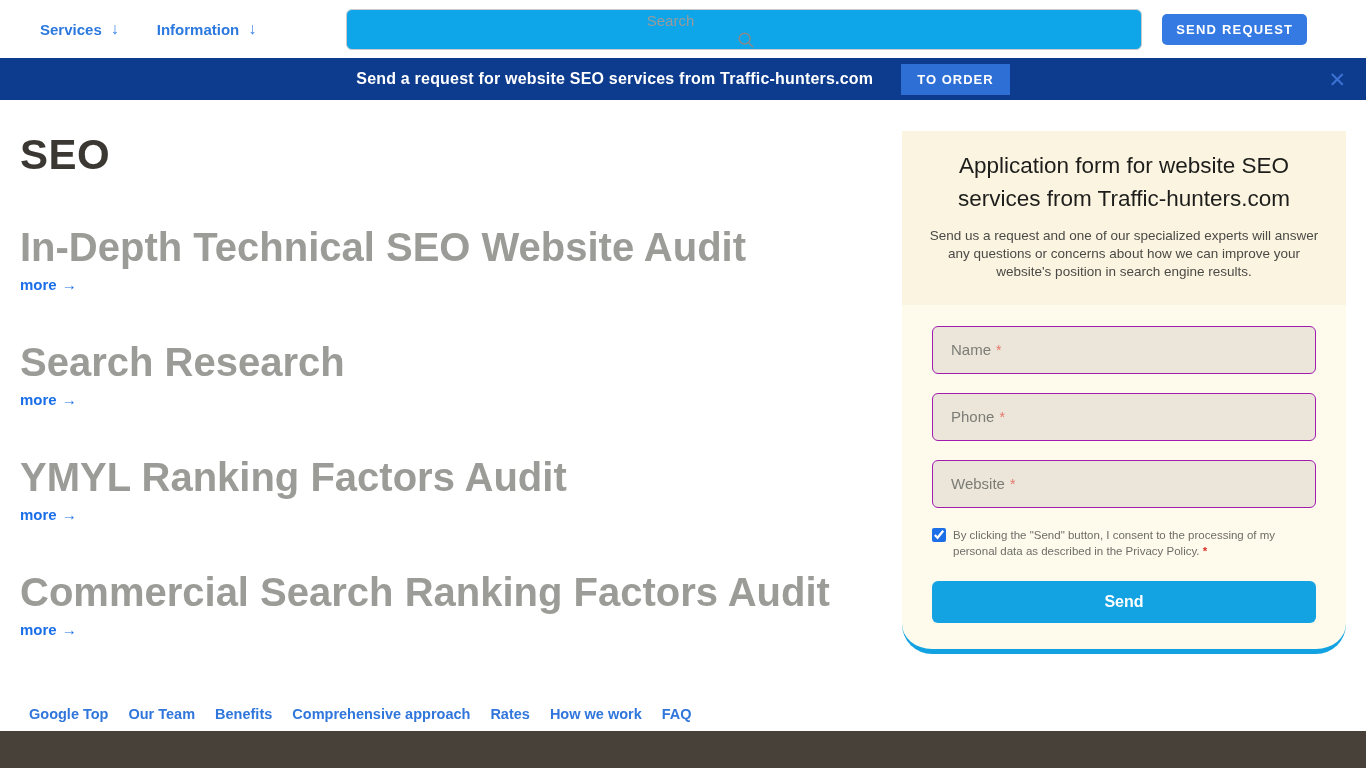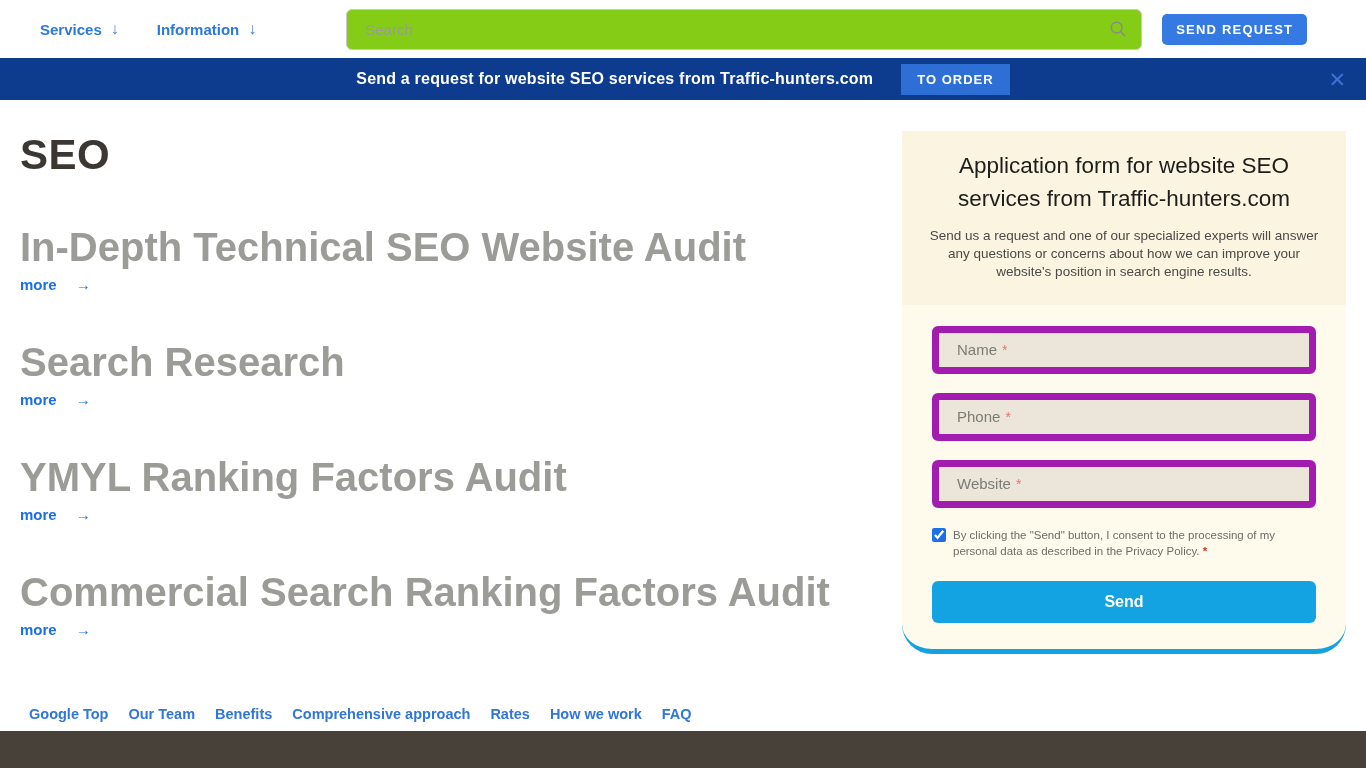--- a/index.html
+++ b/index.html
@@ -5,47 +5,47 @@
   * { margin:0; padding:0; box-sizing:border-box; }
   html,body { width:1366px; height:768px; }
   body { font-family:"Liberation Sans", sans-serif; background:#fff; }
   .page { position:relative; width:1366px; height:768px; overflow:hidden; background:#fff; }
 
   
   .topbar { height:58px; display:flex; align-items:center; padding-left:40px; background:#fff; }
   .nav-link { display:flex; align-items:center; gap:9px; color:#2b79de; font-weight:bold; font-size:15px; cursor:pointer; }
   .nav-link + .nav-link { margin-left:38px; }
   .nav-arrow { font-size:16px; font-weight:bold; color:#3d86e8; }
-  .searchbox { margin-left:90px; width:796px; height:41px; border:1px solid #c9c9c9; border-radius:6px; display:flex; align-items:center; padding:0 14px 0 18px; background:#84cc16; }
+  .searchbox { margin-left:90px; width:796px; height:41px; border:1px solid #c9c9c9; border-radius:6px; display:flex; align-items:center; padding:0 14px 0 18px; background:#0ea5e9;flex-direction:column; }
   .searchbox input { flex:1; border:none; outline:none; font-size:15px; color:#333; background:transparent; font-family:"Liberation Sans", sans-serif; }
   .searchbox input::placeholder { color:#9a9a9a; }
   .search-icon { width:18px; height:18px; flex-shrink:0; }
   .send-request-btn { margin-left:20px; background:#3579e2; color:#fff; border:none; border-radius:5px; font-family:"Liberation Sans", sans-serif; font-weight:bold; font-size:13px; letter-spacing:1.2px; padding:8px 14px; cursor:pointer; }
 
   
   .banner { position:relative; height:42px; background:#0d3b8e; display:flex; align-items:center; justify-content:center; }
   .banner-text { color:#fff; font-weight:bold; font-size:16px; letter-spacing:0.2px; }
   .to-order-btn { margin-left:28px; background:#2e6fd6; color:#fff; border:none; border-radius:0; font-family:"Liberation Sans", sans-serif; font-weight:bold; font-size:13px; letter-spacing:1px; padding:8px 16px; cursor:pointer; }
   .banner-close { position:absolute; right:20px; top:50%; transform:translateY(-50%); color:#3b72d4; font-size:21px; line-height:1; cursor:pointer; font-weight:normal; }
 
   
   .main { display:flex; align-items:flex-start; padding:0 20px; }
   .content { flex:1; min-width:0; }
   .page-title { font-size:42px; font-weight:bold; color:#3b3733; letter-spacing:0.5px; margin-top:31px; }
   .section { margin-top:46px; }
   .section-title { font-size:40px; font-weight:600; color:#9b9b97; line-height:1.1; white-space:nowrap; }
-  .more-link { display:inline-flex; align-items:center; gap:19px; margin-top:7px; color:#1a6ee8; font-weight:bold; font-size:15px; cursor:pointer; }
+  .more-link { display:inline-flex; align-items:center; gap:5px; margin-top:7px; color:#1a6ee8; font-weight:bold; font-size:15px; cursor:pointer; }
 
   
   .form-card { width:444px; flex-shrink:0; margin-top:31px; }
   .form-header { background:#fbf4e1; padding:19px 26px 24px; text-align:center; }
   .form-title { font-size:22.5px; color:#1d1d1b; line-height:1.45; font-weight:normal; }
   .form-subtitle { font-size:13.5px; color:#4a4a46; line-height:1.32; margin-top:12px; }
   .form-body { background:#fefaec; padding:21px 30px 26px; border-bottom:5px solid #12a2e1; border-radius:0 0 30px 30px; }
-  .field { height:48px; background:#ebe6d9; border:7px solid #a21caf; border-radius:6px; margin-bottom:19px; display:flex; align-items:center; padding-left:18px; cursor:text; }
+  .field { height:48px; background:#ebe6d9; border:1px solid #a21caf; border-radius:6px; margin-bottom:19px; display:flex; align-items:center; padding-left:18px; cursor:text; }
   .field-label { color:#7c7c76; font-size:15px; }
   .req-star { color:#e8756a; font-size:14px; margin-left:5px; }
   .consent-row { display:flex; align-items:flex-start; gap:7px; margin-top:1px; }
   .consent-row input { width:14px; height:14px; margin-top:1px; accent-color:#1d6fe8; flex-shrink:0; cursor:pointer; }
   .consent-text { font-size:11.5px; color:#6e6e68; line-height:1.45; }
   .consent-star { color:#d93025; font-weight:bold; font-size:11.5px; }
   .send-btn { margin-top:21px; width:100%; height:42px; background:#14a3e2; border:none; border-radius:6px; color:#fff; font-family:"Liberation Sans", sans-serif; font-weight:bold; font-size:16px; cursor:pointer; }
 
   
   .bottom-nav { display:flex; gap:20px; padding-left:29px; margin-top:52px; }

